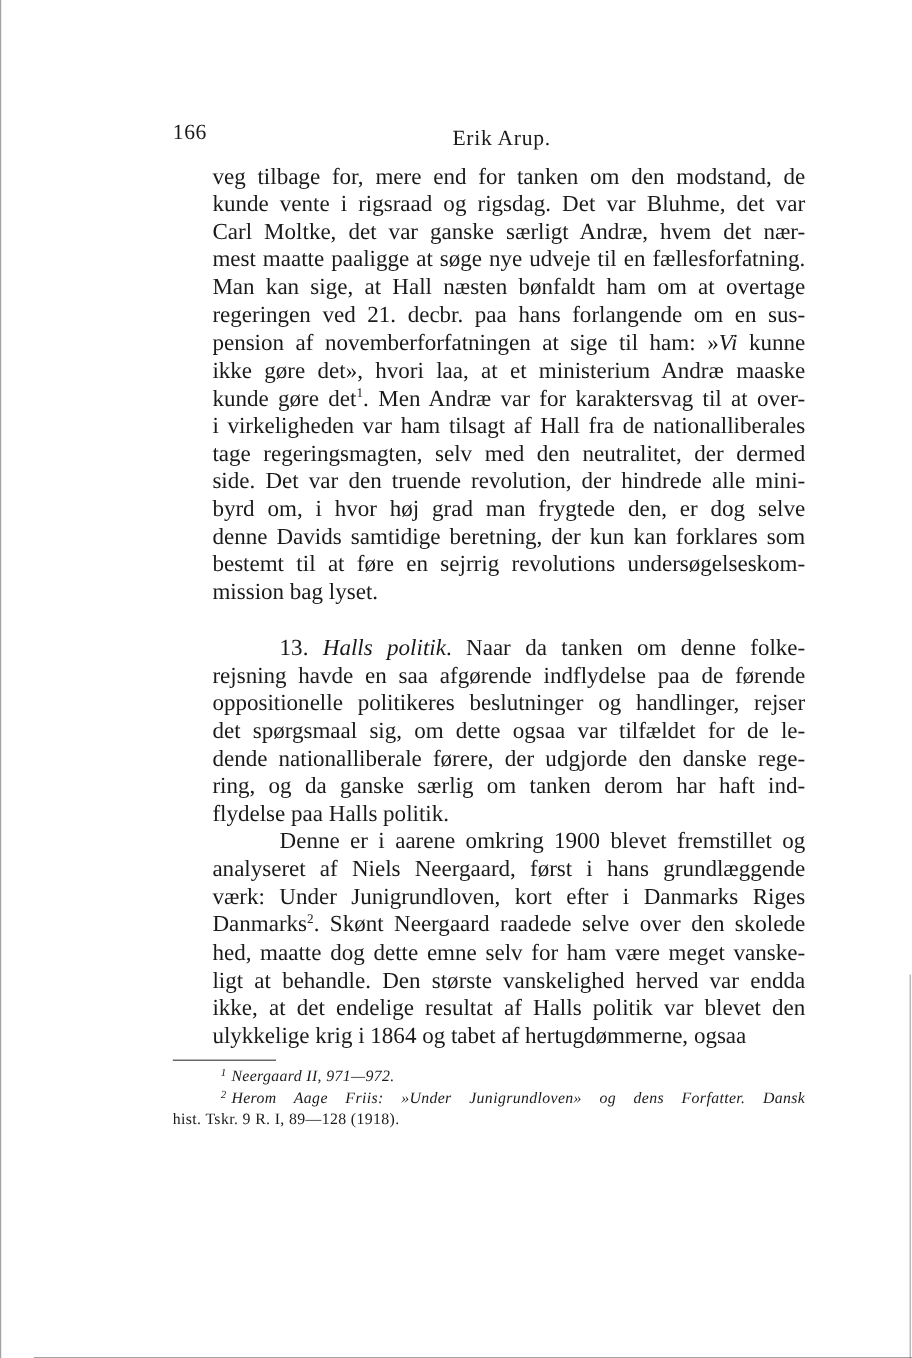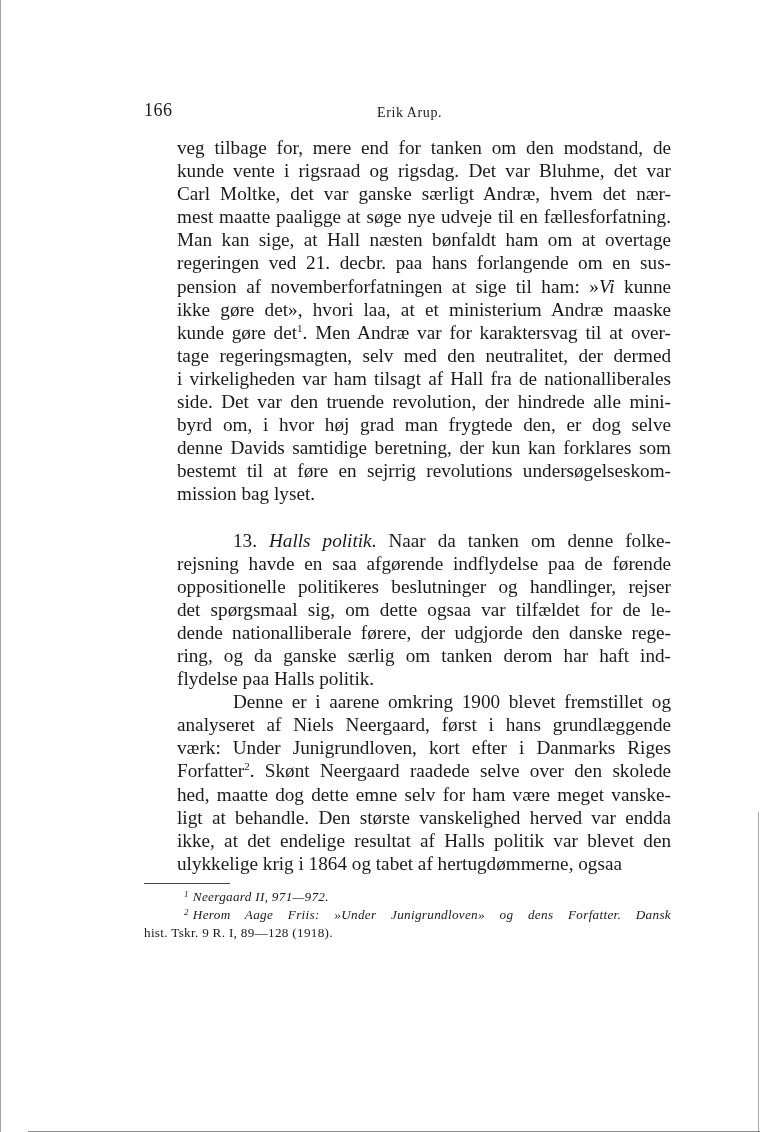--- a/index.html
+++ b/index.html
@@ -56,21 +56,21 @@
       position: absolute;
       left: 0;
       top: 4px;
       font-size: 18px;
       letter-spacing: 0.5px;
     }
     .running-title {
       position: absolute;
       left: 233px;
       top: 9px;
-      font-size: 14px;
+      font-size: 18px;
       letter-spacing: 0.6px;
       text-align: center;
     }
     .body-text {
       margin-top: 10px;
       margin-left: 33px;
     }
     .line {
       display: block;
       font-size: 19.2px;
@@ -145,22 +145,22 @@
     <div id="para1">
         <span class="line"><span>veg tilbage for, mere end for tanken om den modstand, de</span></span>
         <span class="line"><span>kunde vente i rigsraad og rigsdag. Det var Bluhme, det var</span></span>
         <span class="line"><span>Carl Moltke, det var ganske særligt Andræ, hvem det nær-</span></span>
         <span class="line"><span>mest maatte paaligge at søge nye udveje til en fællesforfatning.</span></span>
         <span class="line"><span>Man kan sige, at Hall næsten bønfaldt ham om at overtage</span></span>
         <span class="line"><span>regeringen ved 21. decbr. paa hans forlangende om en sus-</span></span>
         <span class="line"><span>pension af novemberforfatningen at sige til ham: »</span><i>Vi</i><span> kunne</span></span>
         <span class="line"><span>ikke gøre det», hvori laa, at et ministerium Andræ maaske</span></span>
         <span class="line"><span>kunde gøre det</span><sup>1</sup><span>. Men Andræ var for karaktersvag til at over-</span></span>
+        <span class="line"><span>i virkeligheden var ham tilsagt af Hall fra de nationalliberales</span></span>
         <span class="line"><span>tage regeringsmagten, selv med den neutralitet, der dermed</span></span>
-        <span class="line"><span>i virkeligheden var ham tilsagt af Hall fra de nationalliberales</span></span>
         <span class="line"><span>side. Det var den truende revolution, der hindrede alle mini-</span></span>
         <span class="line"><span>byrd om, i hvor høj grad man frygtede den, er dog selve</span></span>
         <span class="line"><span>denne Davids samtidige beretning, der kun kan forklares som</span></span>
         <span class="line"><span>bestemt til at føre en sejrrig revolutions undersøgelseskom-</span></span>
         <span class="line last"><span>mission bag lyset.</span></span>
       </div>
 
     <div class="gap"></div>
 
     <div id="section">
@@ -170,21 +170,21 @@
         <span class="line"><span>det spørgsmaal sig, om dette ogsaa var tilfældet for de le-</span></span>
         <span class="line"><span>dende nationalliberale førere, der udgjorde den danske rege-</span></span>
         <span class="line"><span>ring, og da ganske særlig om tanken derom har haft ind-</span></span>
         <span class="line last"><span>flydelse paa Halls politik.</span></span>
       </div>
 
     <div id="para3">
         <span class="line indent"><span>Denne er i aarene omkring 1900 blevet fremstillet og</span></span>
         <span class="line"><span>analyseret af Niels Neergaard, først i hans grundlæggende</span></span>
         <span class="line"><span>værk: Under Junigrundloven, kort efter i Danmarks Riges</span></span>
-        <span class="line"><span>Forfatter</span><sup>2</sup><span>. Skønt Neergaard raadede selve over den skolede</span></span>
+        <span class="line"><span>Danmarks</span><sup>2</sup><span>. Skønt Neergaard raadede selve over den skolede</span></span>
         <span class="line"><span>hed, maatte dog dette emne selv for ham være meget vanske-</span></span>
         <span class="line"><span>ligt at behandle. Den største vanskelighed herved var endda</span></span>
         <span class="line"><span>ikke, at det endelige resultat af Halls politik var blevet den</span></span>
         <span class="line last"><span>ulykkelige krig i 1864 og tabet af hertugdømmerne, ogsaa</span></span>
       </div>
 
   </div>
 
   <div class="footnote-rule"></div>
 

